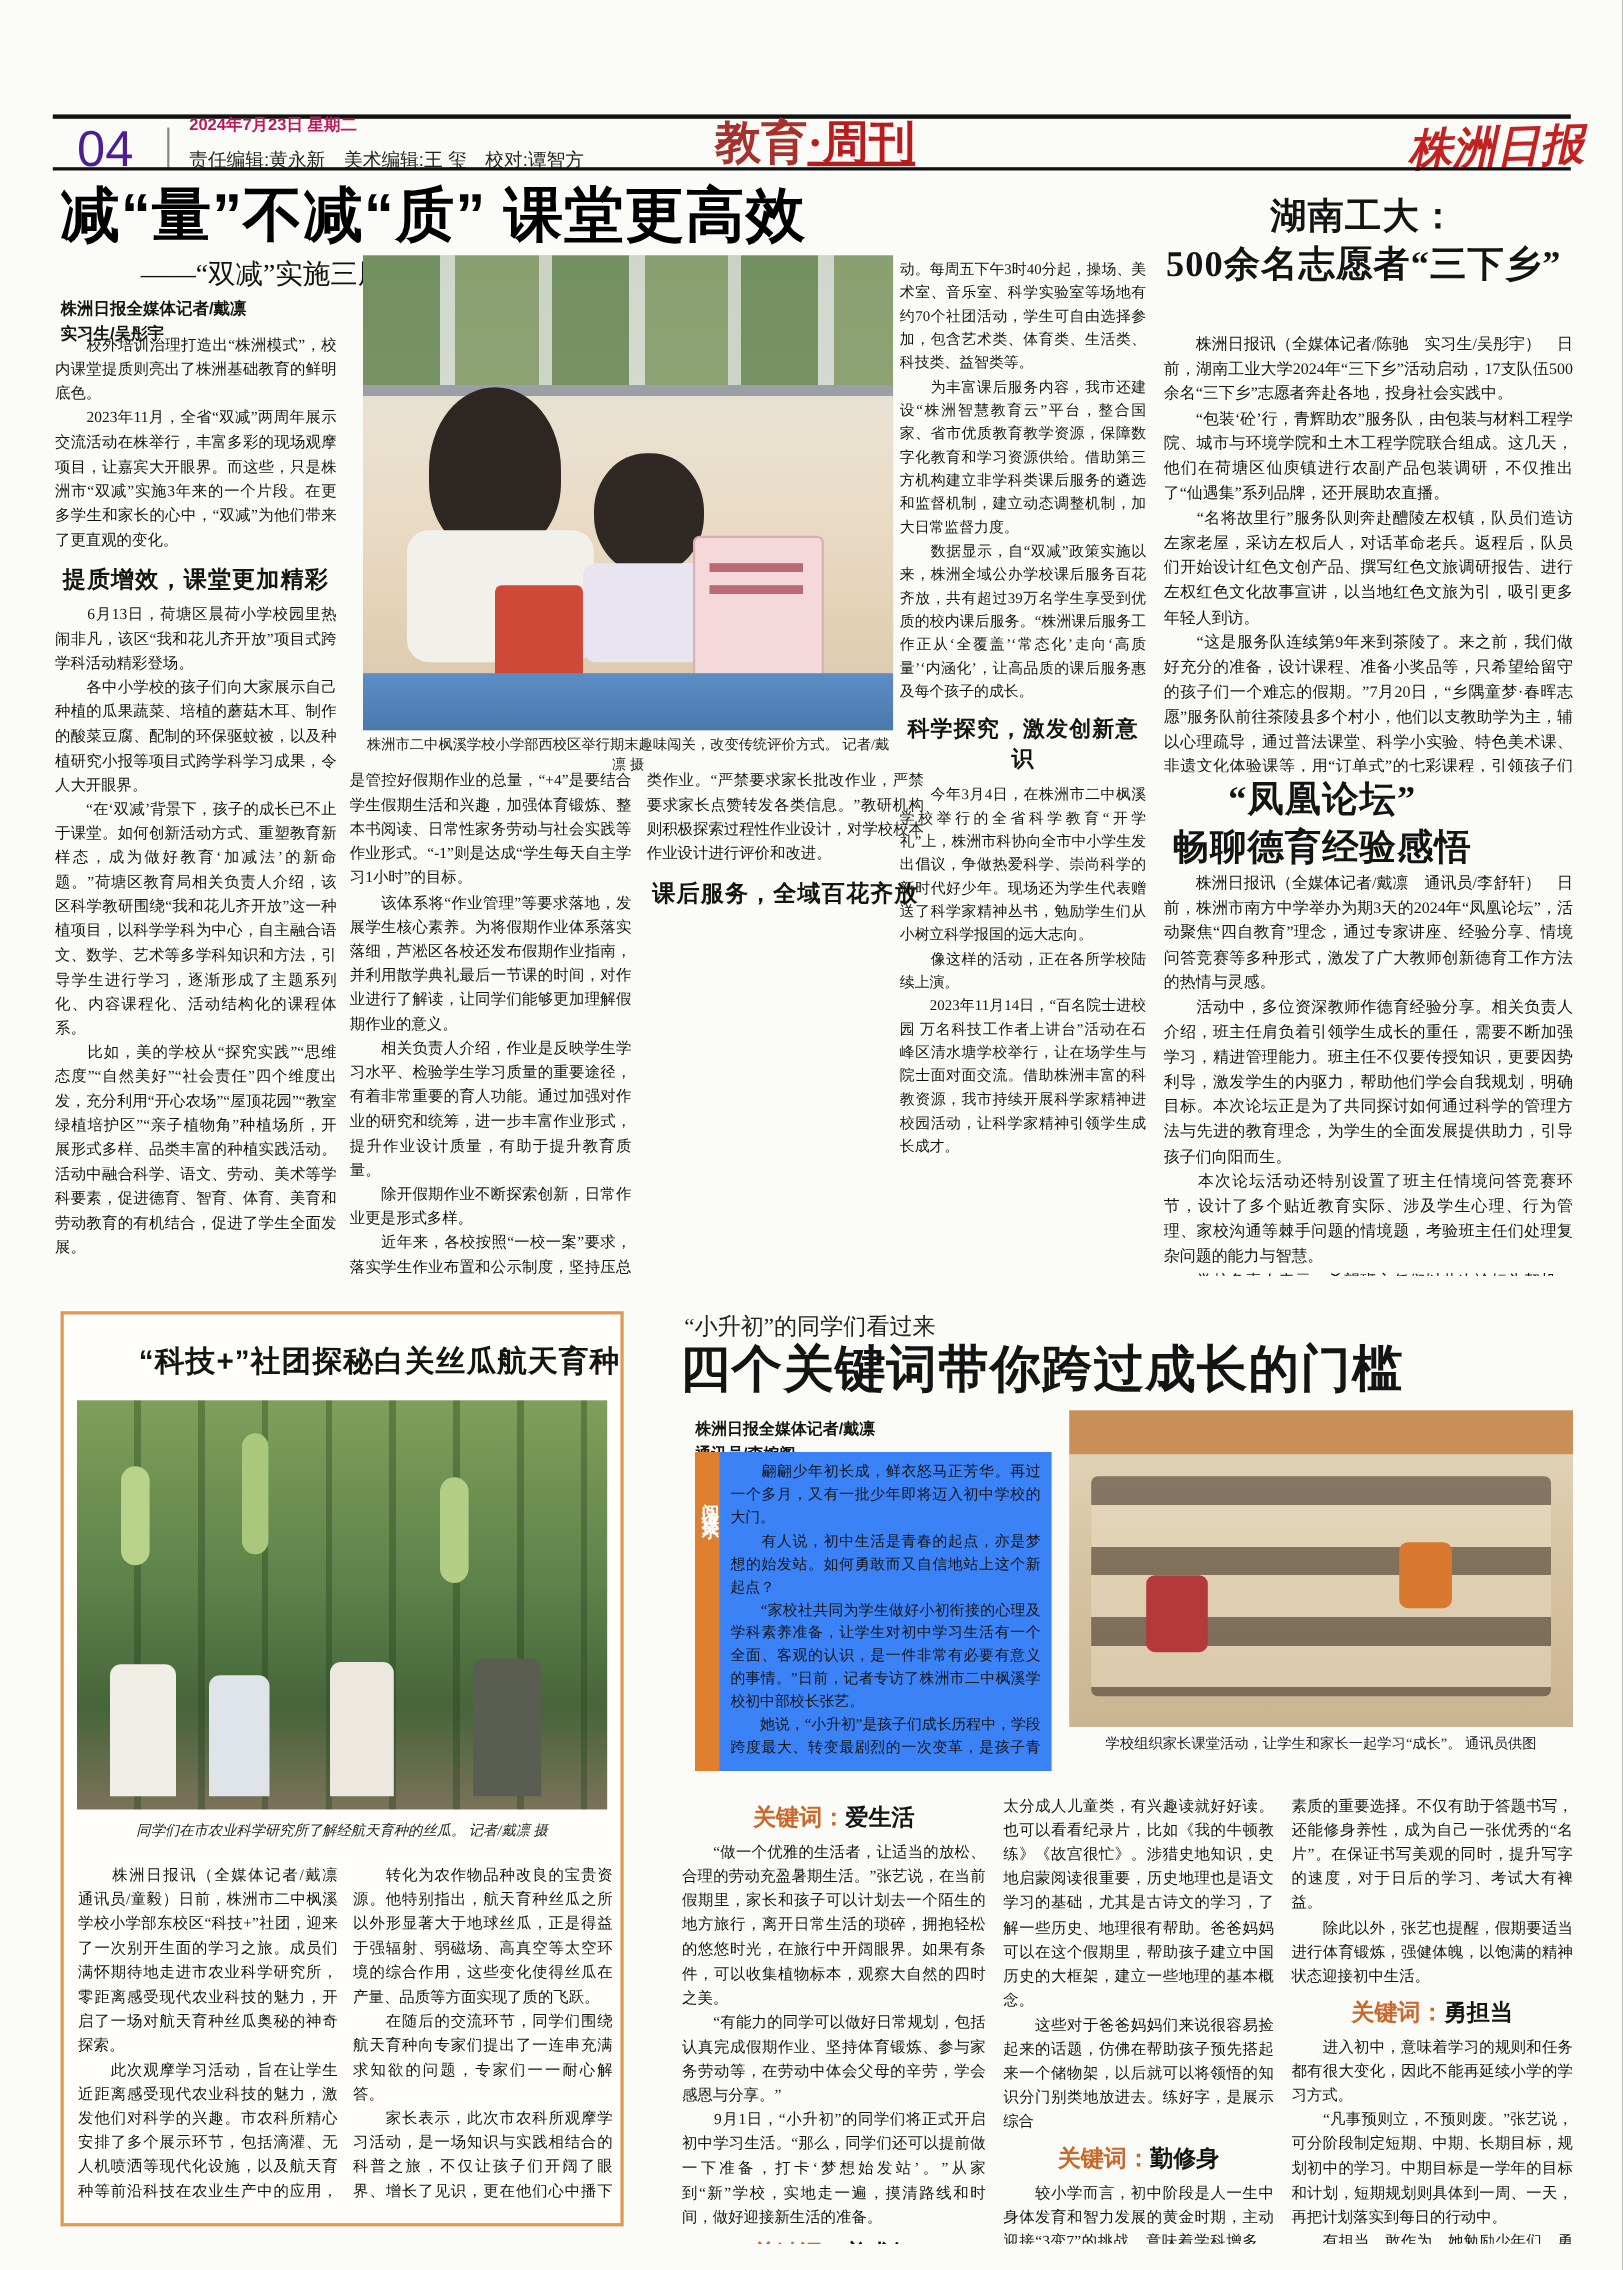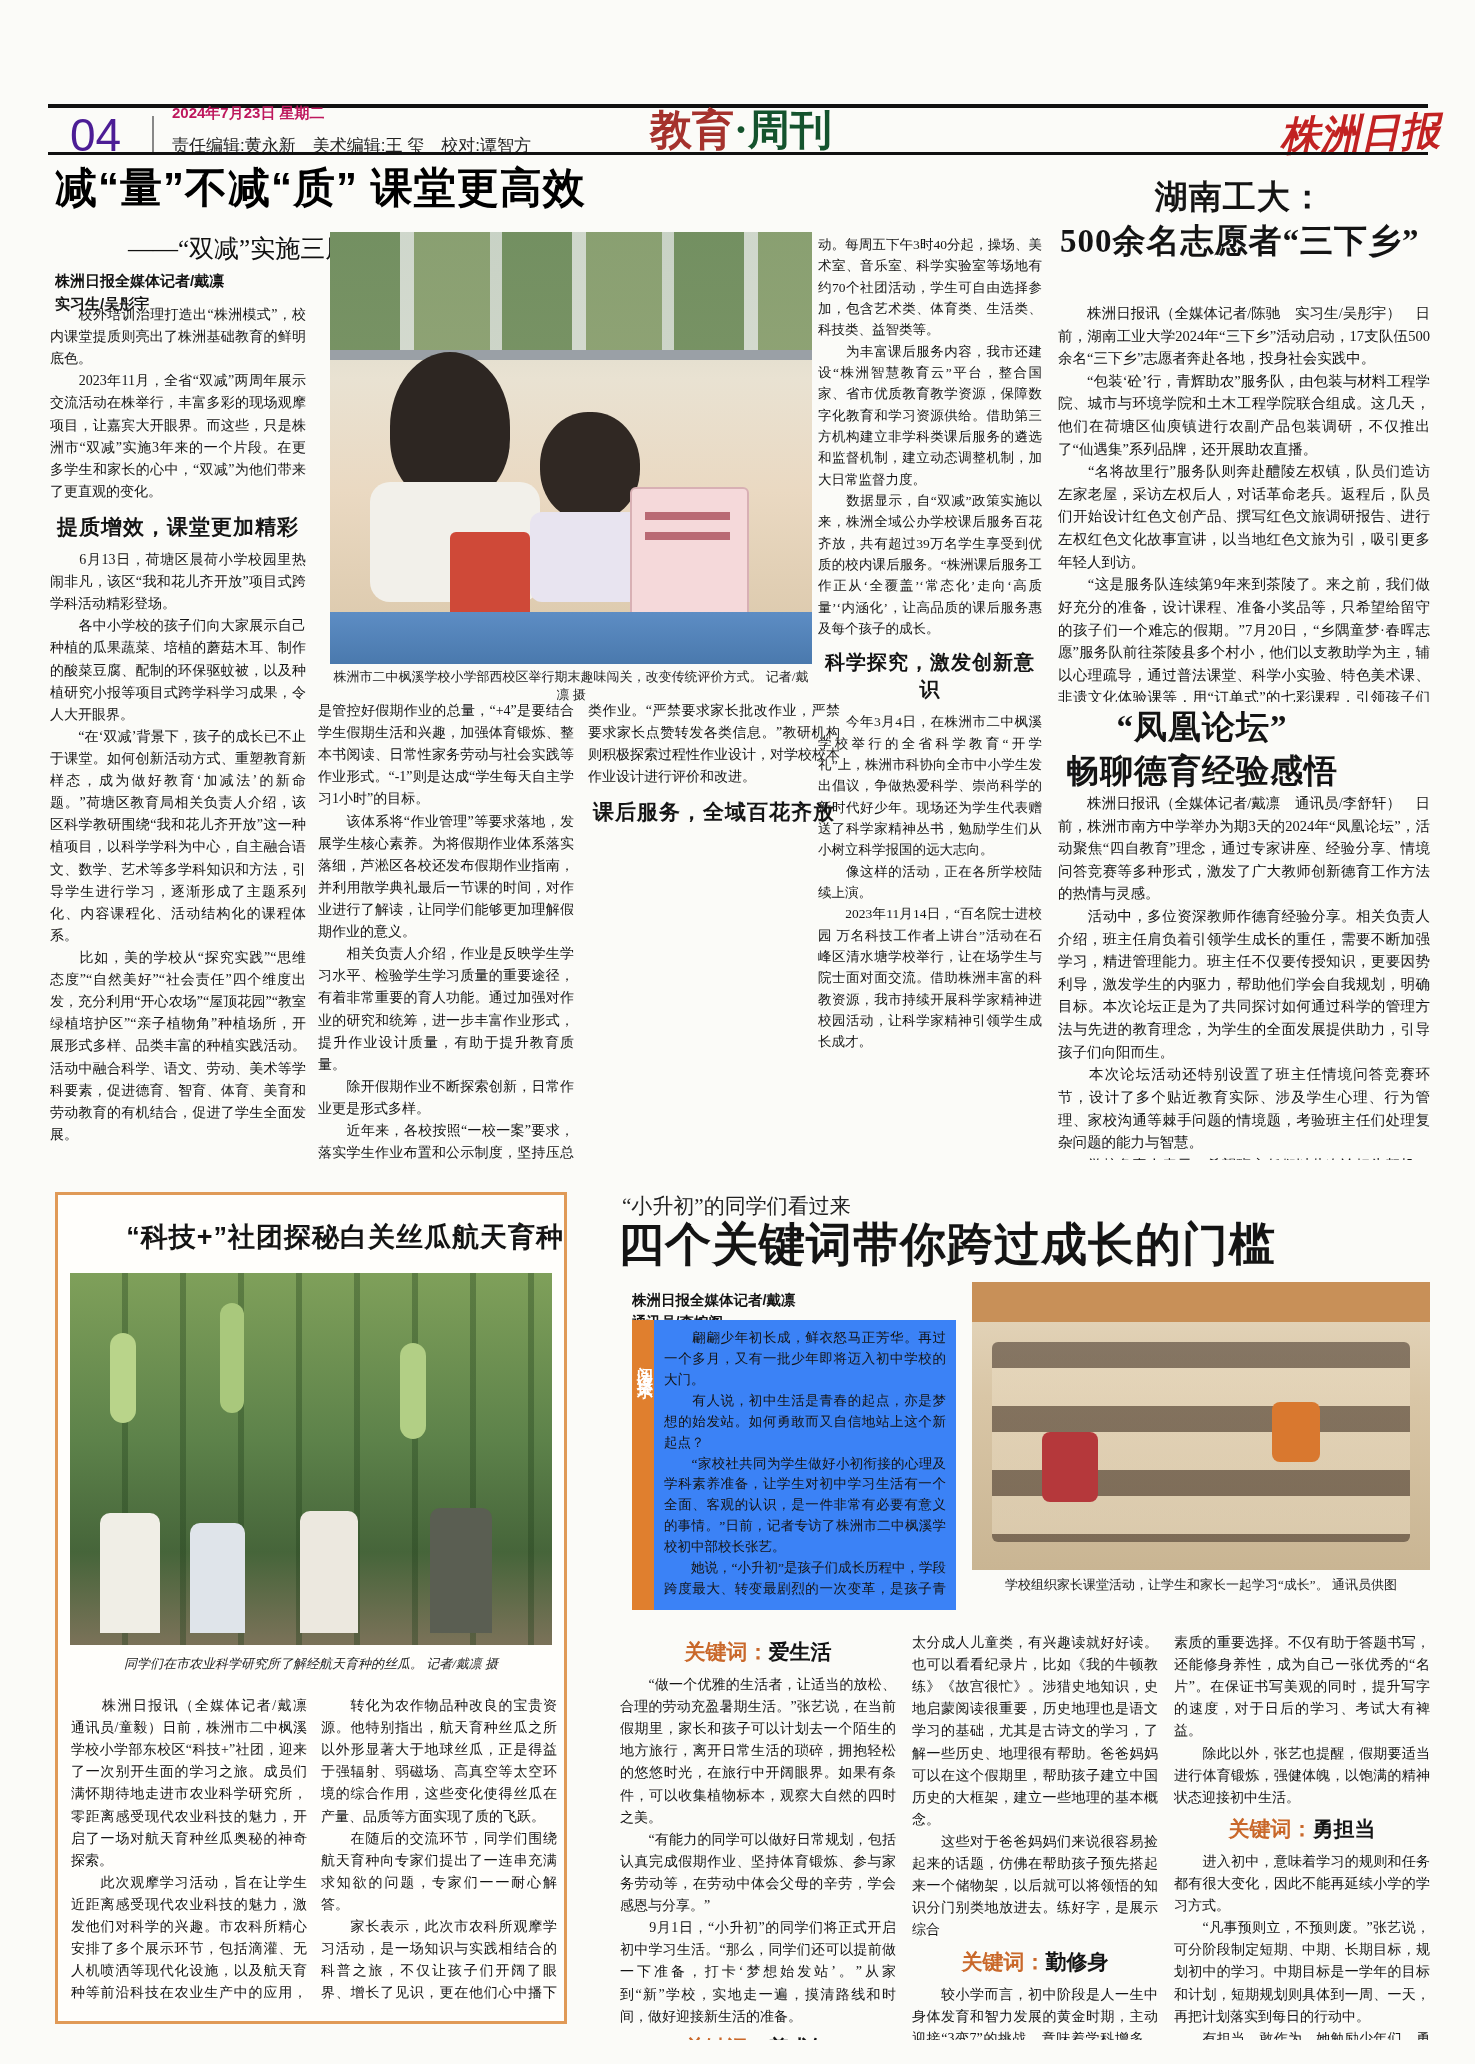--- a/index.html
+++ b/index.html
@@ -23,26 +23,26 @@
 <body>
 
 <div id="paper">
 
   <div class="abs rule" style="left:48px;top:104px;width:1380px;height:4px;"></div>
   <div class="abs hei" style="left:70px;top:108px;font-size:46px;font-weight:400;color:#4c1d95;text-align:right;">04</div>
   <div class="abs" style="left:152px;top:116px;width:2px;height:38px;background:#888;"></div>
   <div class="abs hei" style="left:172px;top:104px;font-size:15px;font-weight:700;color:#be185d;">2024年7月23日  星期二</div>
   <div class="abs hei" style="left:172px;top:134px;font-size:17px;color:#222;">责任编辑:黄永新　美术编辑:王 玺　校对:谭智方</div>
   <div class="abs" style="left:650px;top:102px;font-size:42px;font-weight:800;">
-    <span style="color:#a5322d;">教育</span><span style="color:#14532d;">·周刊</span>
+    <span style="color:#a5322d;">教育</span><span style="color:#b91c1c;text-decoration:underline;">·周刊</span>
   </div>
   <div class="abs" style="left:1280px;top:106px;font-size:40px;font-weight:800;color:#c22222;transform:rotate(-2deg);font-style:italic;">株洲日报</div>
   <div class="abs rule" style="left:48px;top:152px;width:1380px;height:3px;"></div>
 
-  <div class="abs hei" style="left:55px;top:160px;width:800px;font-size:42px;font-weight:900;letter-spacing:1px;color:#000;">减“量”不减“质” 课堂更高效</div>
+  <div class="abs hei" style="left:55px;top:160px;width:800px;font-size:54px;font-weight:900;letter-spacing:1px;color:#000;">减“量”不减“质” 课堂更高效</div>
   <div class="abs" style="left:128px;top:232px;font-size:25px;color:#111;">——“双减”实施三周年系列报道之二</div>
   <div class="abs flow hei" style="left:55px;top:270px;font-size:15px;font-weight:700;line-height:1.5;">株洲日报全媒体记者/戴凛
 实习生/吴彤宇</div>
 
   <div class="abs" style="left:50px;top:304px;width:256px;height:844px;overflow:hidden;">
     <div class="flow col">　　校外培训治理打造出“株洲模式”，校内课堂提质则亮出了株洲基础教育的鲜明底色。
 　　2023年11月，全省“双减”两周年展示交流活动在株举行，丰富多彩的现场观摩项目，让嘉宾大开眼界。而这些，只是株洲市“双减”实施3年来的一个片段。在更多学生和家长的心中，“双减”为他们带来了更直观的变化。</div>
     <div class="colhead">提质增效，课堂更加精彩</div>
     <div class="flow col">　　6月13日，荷塘区晨荷小学校园里热闹非凡，该区“我和花儿齐开放”项目式跨学科活动精彩登场。
 　　各中小学校的孩子们向大家展示自己种植的瓜果蔬菜、培植的蘑菇木耳、制作的酸菜豆腐、配制的环保驱蚊被，以及种植研究小报等项目式跨学科学习成果，令人大开眼界。

